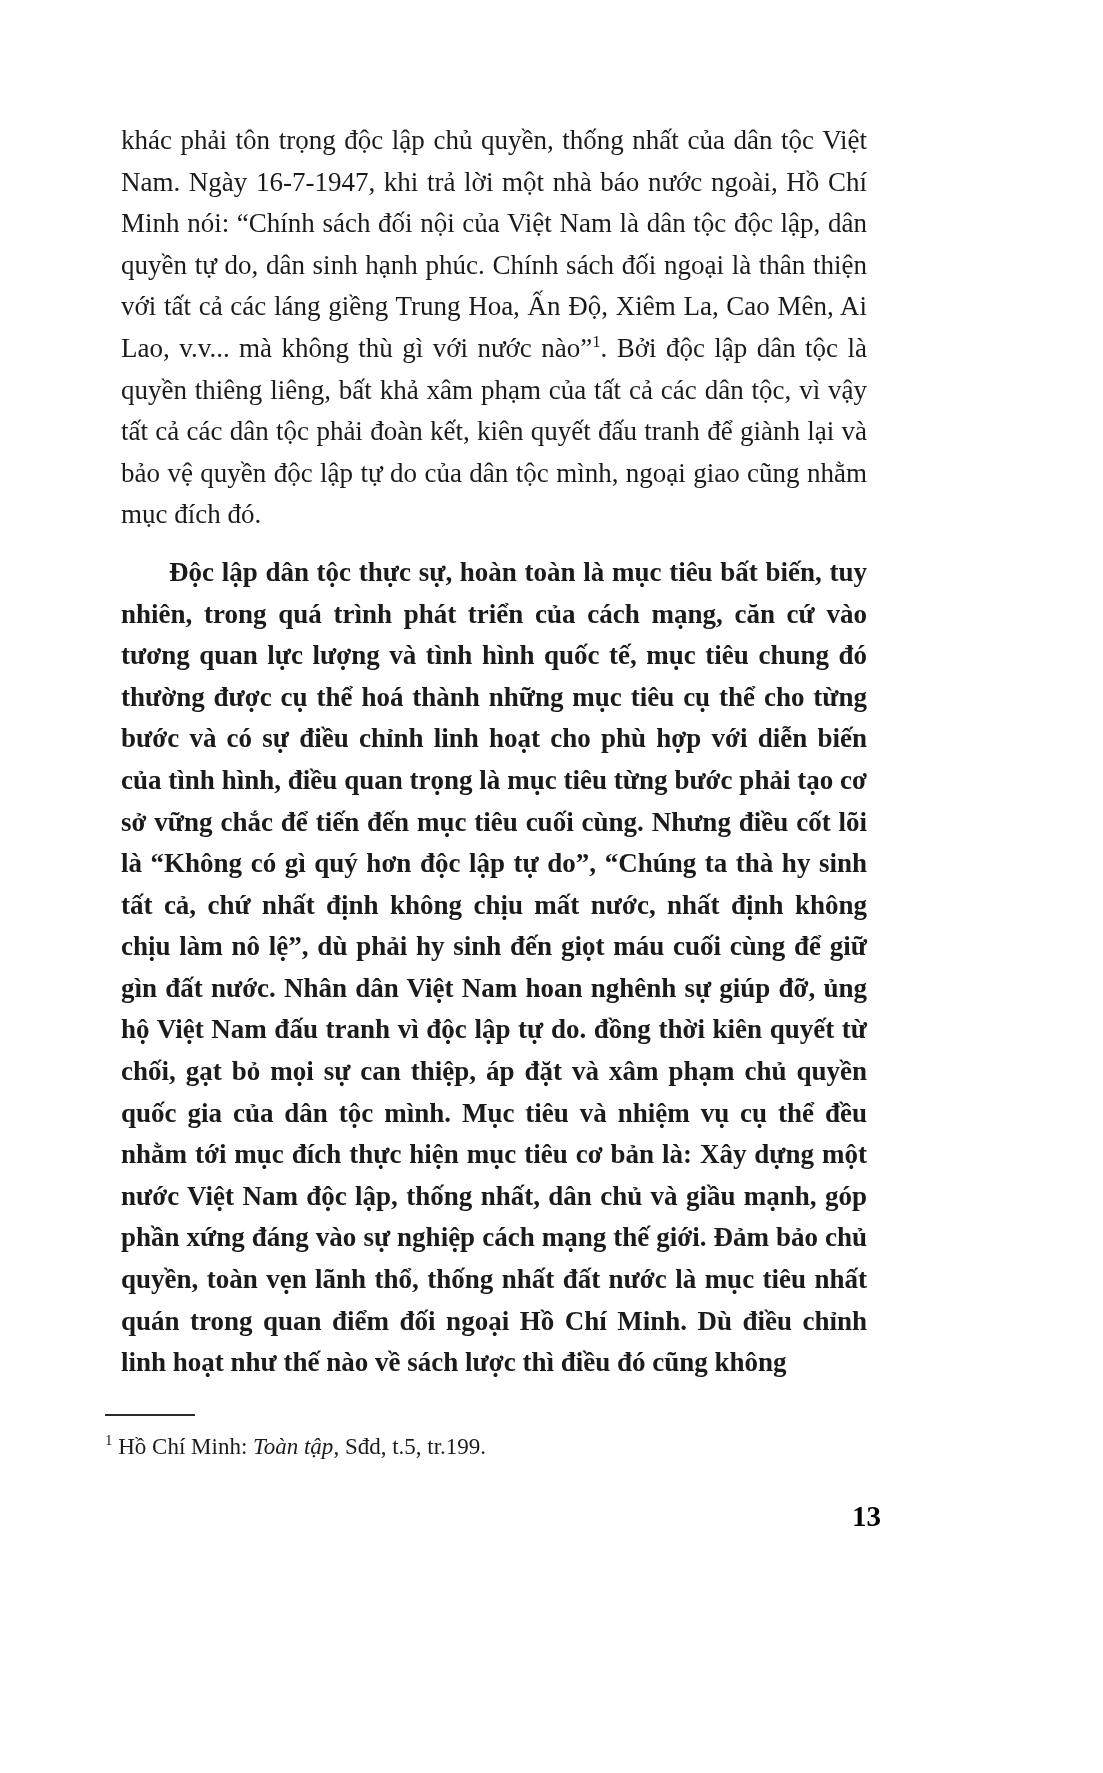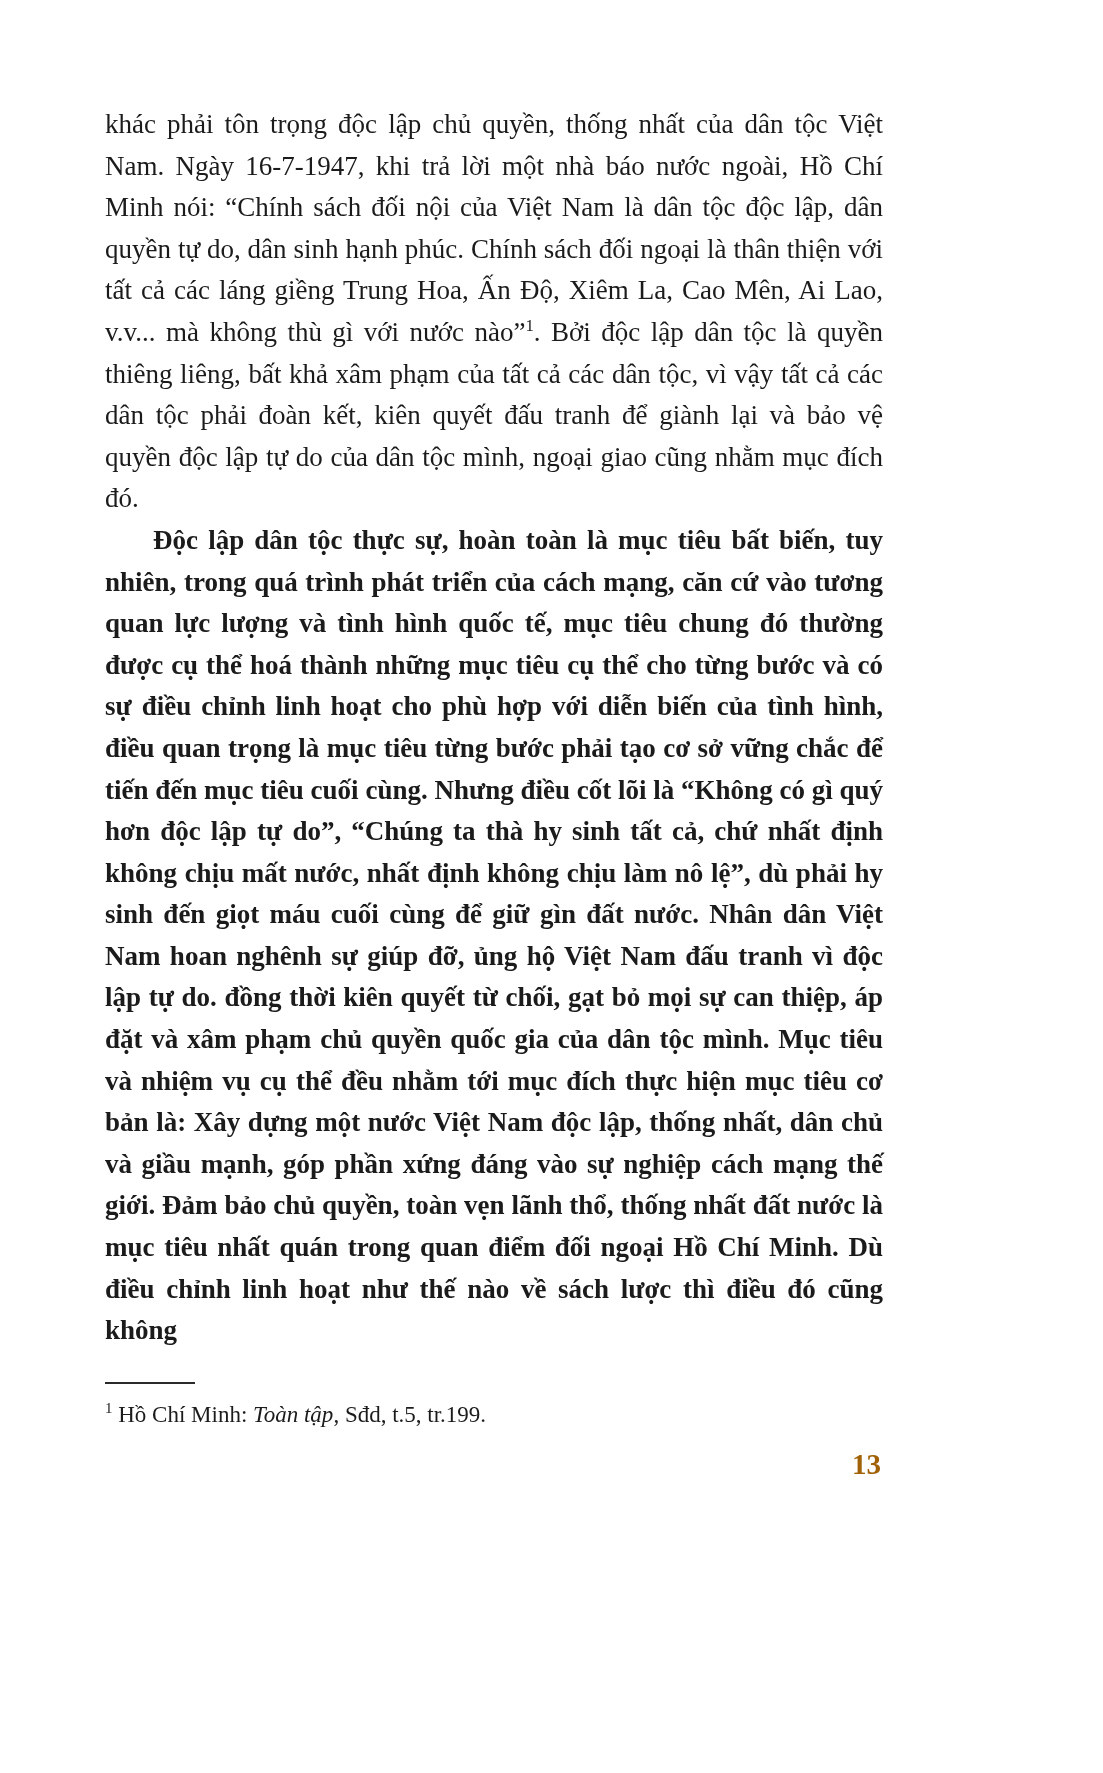--- a/index.html
+++ b/index.html
@@ -15,21 +15,21 @@
     color: #1b1b1b;
     overflow: hidden;
   }
   .text-block {
     position: absolute;
     left: 105px;
     top: 104px;
     width: 778px;
   }
   .para {
-    margin: 0;
+    margin: 16px;
     font-size: 27px;
     line-height: 41.6px;
     text-align: justify;
   }
   .para.indent {
     text-indent: 48px;
     font-weight: bold;
   }
   sup.fn-ref {
     font-size: 0.62em;
@@ -49,25 +49,25 @@
     text-align: left;
   }
   .footnote .fn-italic {
     font-style: italic;
   }
   .footnote sup.fn-ref {
     font-size: 0.65em;
   }
   .page-number {
     position: absolute;
-    top: 1448px;
+    top: 1500px;
     right: 222px;
     font-size: 29px;
     font-weight: bold;
-    color: #a16207;
+    color: #000000;
   }
 </style>
 </head>
 <body>
 
 <div class="text-block">
   <p class="para"><span>khác phải tôn trọng độc lập chủ quyền, thống nhất của dân tộc Việt Nam. Ngày 16-7-1947, khi trả lời một nhà báo nước ngoài, Hồ Chí Minh nói: “Chính sách đối nội của Việt Nam là dân tộc độc lập, dân quyền tự do, dân sinh hạnh phúc. Chính sách đối ngoại là thân thiện với tất cả các láng giềng Trung Hoa, Ấn Độ, Xiêm La, Cao Mên, Ai Lao, v.v... mà không thù gì với nước nào”</span><sup class="fn-ref">1</sup><span>. Bởi độc lập dân tộc là quyền thiêng liêng, bất khả xâm phạm của tất cả các dân tộc, vì vậy tất cả các dân tộc phải đoàn kết, kiên quyết đấu tranh để giành lại và bảo vệ quyền độc lập tự do của dân tộc mình, ngoại giao cũng nhằm mục đích đó.</span></p>
 
   <p class="para indent">Độc lập dân tộc thực sự, hoàn toàn là mục tiêu bất biến, tuy nhiên, trong quá trình phát triển của cách mạng, căn cứ vào tương quan lực lượng và tình hình quốc tế, mục tiêu chung đó thường được cụ thể hoá thành những mục tiêu cụ thể cho từng bước và có sự điều chỉnh linh hoạt cho phù hợp với diễn biến của tình hình, điều quan trọng là mục tiêu từng bước phải tạo cơ sở vững chắc để tiến đến mục tiêu cuối cùng. Nhưng điều cốt lõi là “Không có gì quý hơn độc lập tự do”, “Chúng ta thà hy sinh tất cả, chứ nhất định không chịu mất nước, nhất định không chịu làm nô lệ”, dù phải hy sinh đến giọt máu cuối cùng để giữ gìn đất nước. Nhân dân Việt Nam hoan nghênh sự giúp đỡ, ủng hộ Việt Nam đấu tranh vì độc lập tự do. đồng thời kiên quyết từ chối, gạt bỏ mọi sự can thiệp, áp đặt và xâm phạm chủ quyền quốc gia của dân tộc mình. Mục tiêu và nhiệm vụ cụ thể đều nhằm tới mục đích thực hiện mục tiêu cơ bản là: Xây dựng một nước Việt Nam độc lập, thống nhất, dân chủ và giầu mạnh, góp phần xứng đáng vào sự nghiệp cách mạng thế giới. Đảm bảo chủ quyền, toàn vẹn lãnh thổ, thống nhất đất nước là mục tiêu nhất quán trong quan điểm đối ngoại Hồ Chí Minh. Dù điều chỉnh linh hoạt như thế nào về sách lược thì điều đó cũng không</p>
 

